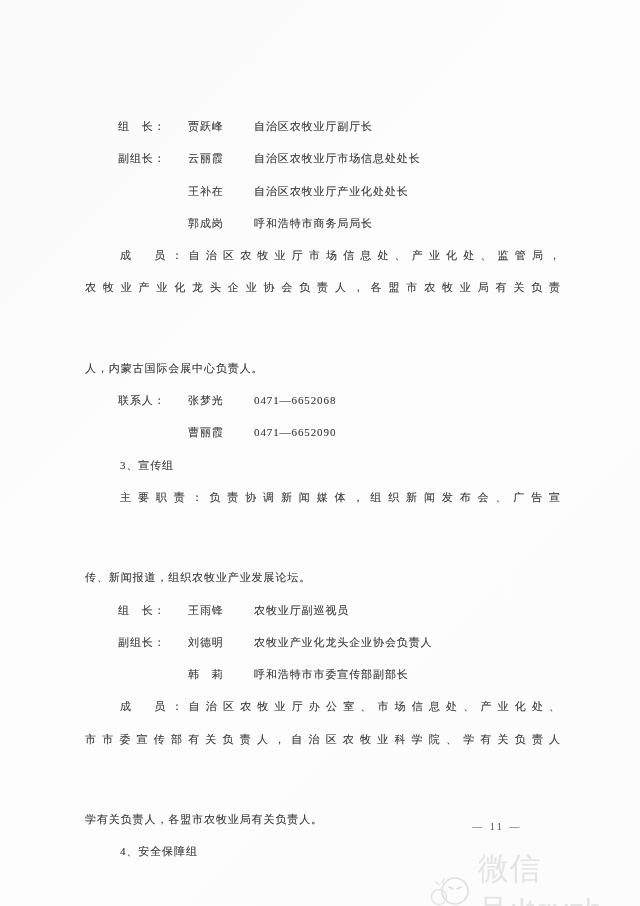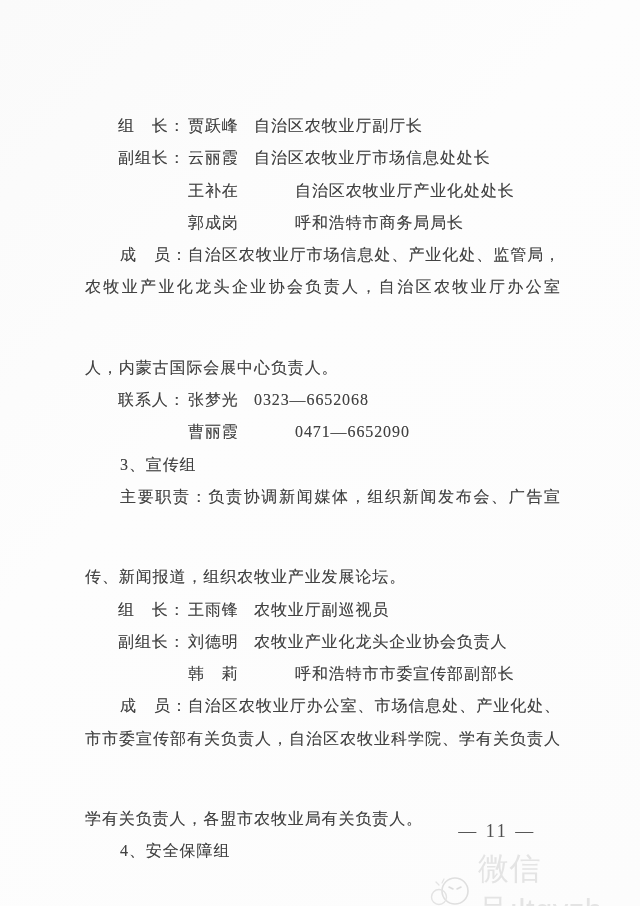--- a/index.html
+++ b/index.html
@@ -18,50 +18,50 @@
     position: absolute;
     inset: 0;
     background: linear-gradient(135deg, #fafafa 0%, #fdfdfd 40%, #fcfcfc 100%);
     color: #454545;
   }
   .doc {
     position: absolute;
     left: 85px;
     top: 110px;
     width: 476px;
-    font-size: 16px;
+    font-size: 11px;
     letter-spacing: 0.9px;
     color: #424242;
     text-shadow: 0 0 0.5px rgba(70,70,70,0.45);
   }
   .line {
     height: 32.3px;
     line-height: 32.3px;
     overflow: hidden;
   }
   
   .rrow { display: flex; padding-left: 33px; }
-  .rrow.cont { padding-left: 103px; gap: 41px; }
+  .rrow.cont { padding-left: 103px; }
   .col-label { width: 70px; flex: 0 0 auto; }
   .col-name  { width: 66px; flex: 0 0 auto; }
   .col-title { flex: 1; white-space: nowrap; }
   .col-phone { flex: 1; white-space: nowrap; }
   
   .pline { text-align: justify; text-align-last: justify; }
   .pline.pfirst { text-indent: 35px; }
   .pline.plast { text-align-last: left; margin-top: 48px; }
   .heading { padding-left: 35px; }
   
   .page-number {
     position: absolute;
     top: 821px;
     left: 447px;
     width: 100px;
     text-align: center;
-    font-size: 18px;
+    font-size: 10px;
     letter-spacing: 2.5px;
     color: #4f4f4f;
   }
   
   .watermark {
     position: absolute;
     left: 428px;
     top: 848px;
     display: flex;
     align-items: center;
@@ -96,27 +96,27 @@
     <div class="line rrow cont">
       <span class="col-name">王补在</span>
       <span class="col-title">自治区农牧业厅产业化处处长</span>
     </div>
     <div class="line rrow cont">
       <span class="col-name">郭成岗</span>
       <span class="col-title">呼和浩特市商务局局长</span>
     </div>
 
     <div class="line pline pfirst">成　员：自治区农牧业厅市场信息处、产业化处、监管局，</div>
-    <div class="line pline">农牧业产业化龙头企业协会负责人，自治区农牧业厅办公室</div>
+    <div class="line pline">农牧业产业化龙头企业协会负责人，各盟市农牧业局有关负责</div>
     <div class="line pline plast">人，内蒙古国际会展中心负责人。</div>
 
     <div class="line rrow">
       <span class="col-label">联系人：</span>
       <span class="col-name">张梦光</span>
-      <span class="col-phone">0323—6652068</span>
+      <span class="col-phone">0471—6652068</span>
     </div>
     <div class="line rrow cont">
       <span class="col-name">曹丽霞</span>
       <span class="col-phone">0471—6652090</span>
     </div>
 
     <div class="line heading">3、宣传组</div>
     <div class="line pline pfirst">主要职责：负责协调新闻媒体，组织新闻发布会、广告宣</div>
     <div class="line pline plast">传、新闻报道，组织农牧业产业发展论坛。</div>
 

